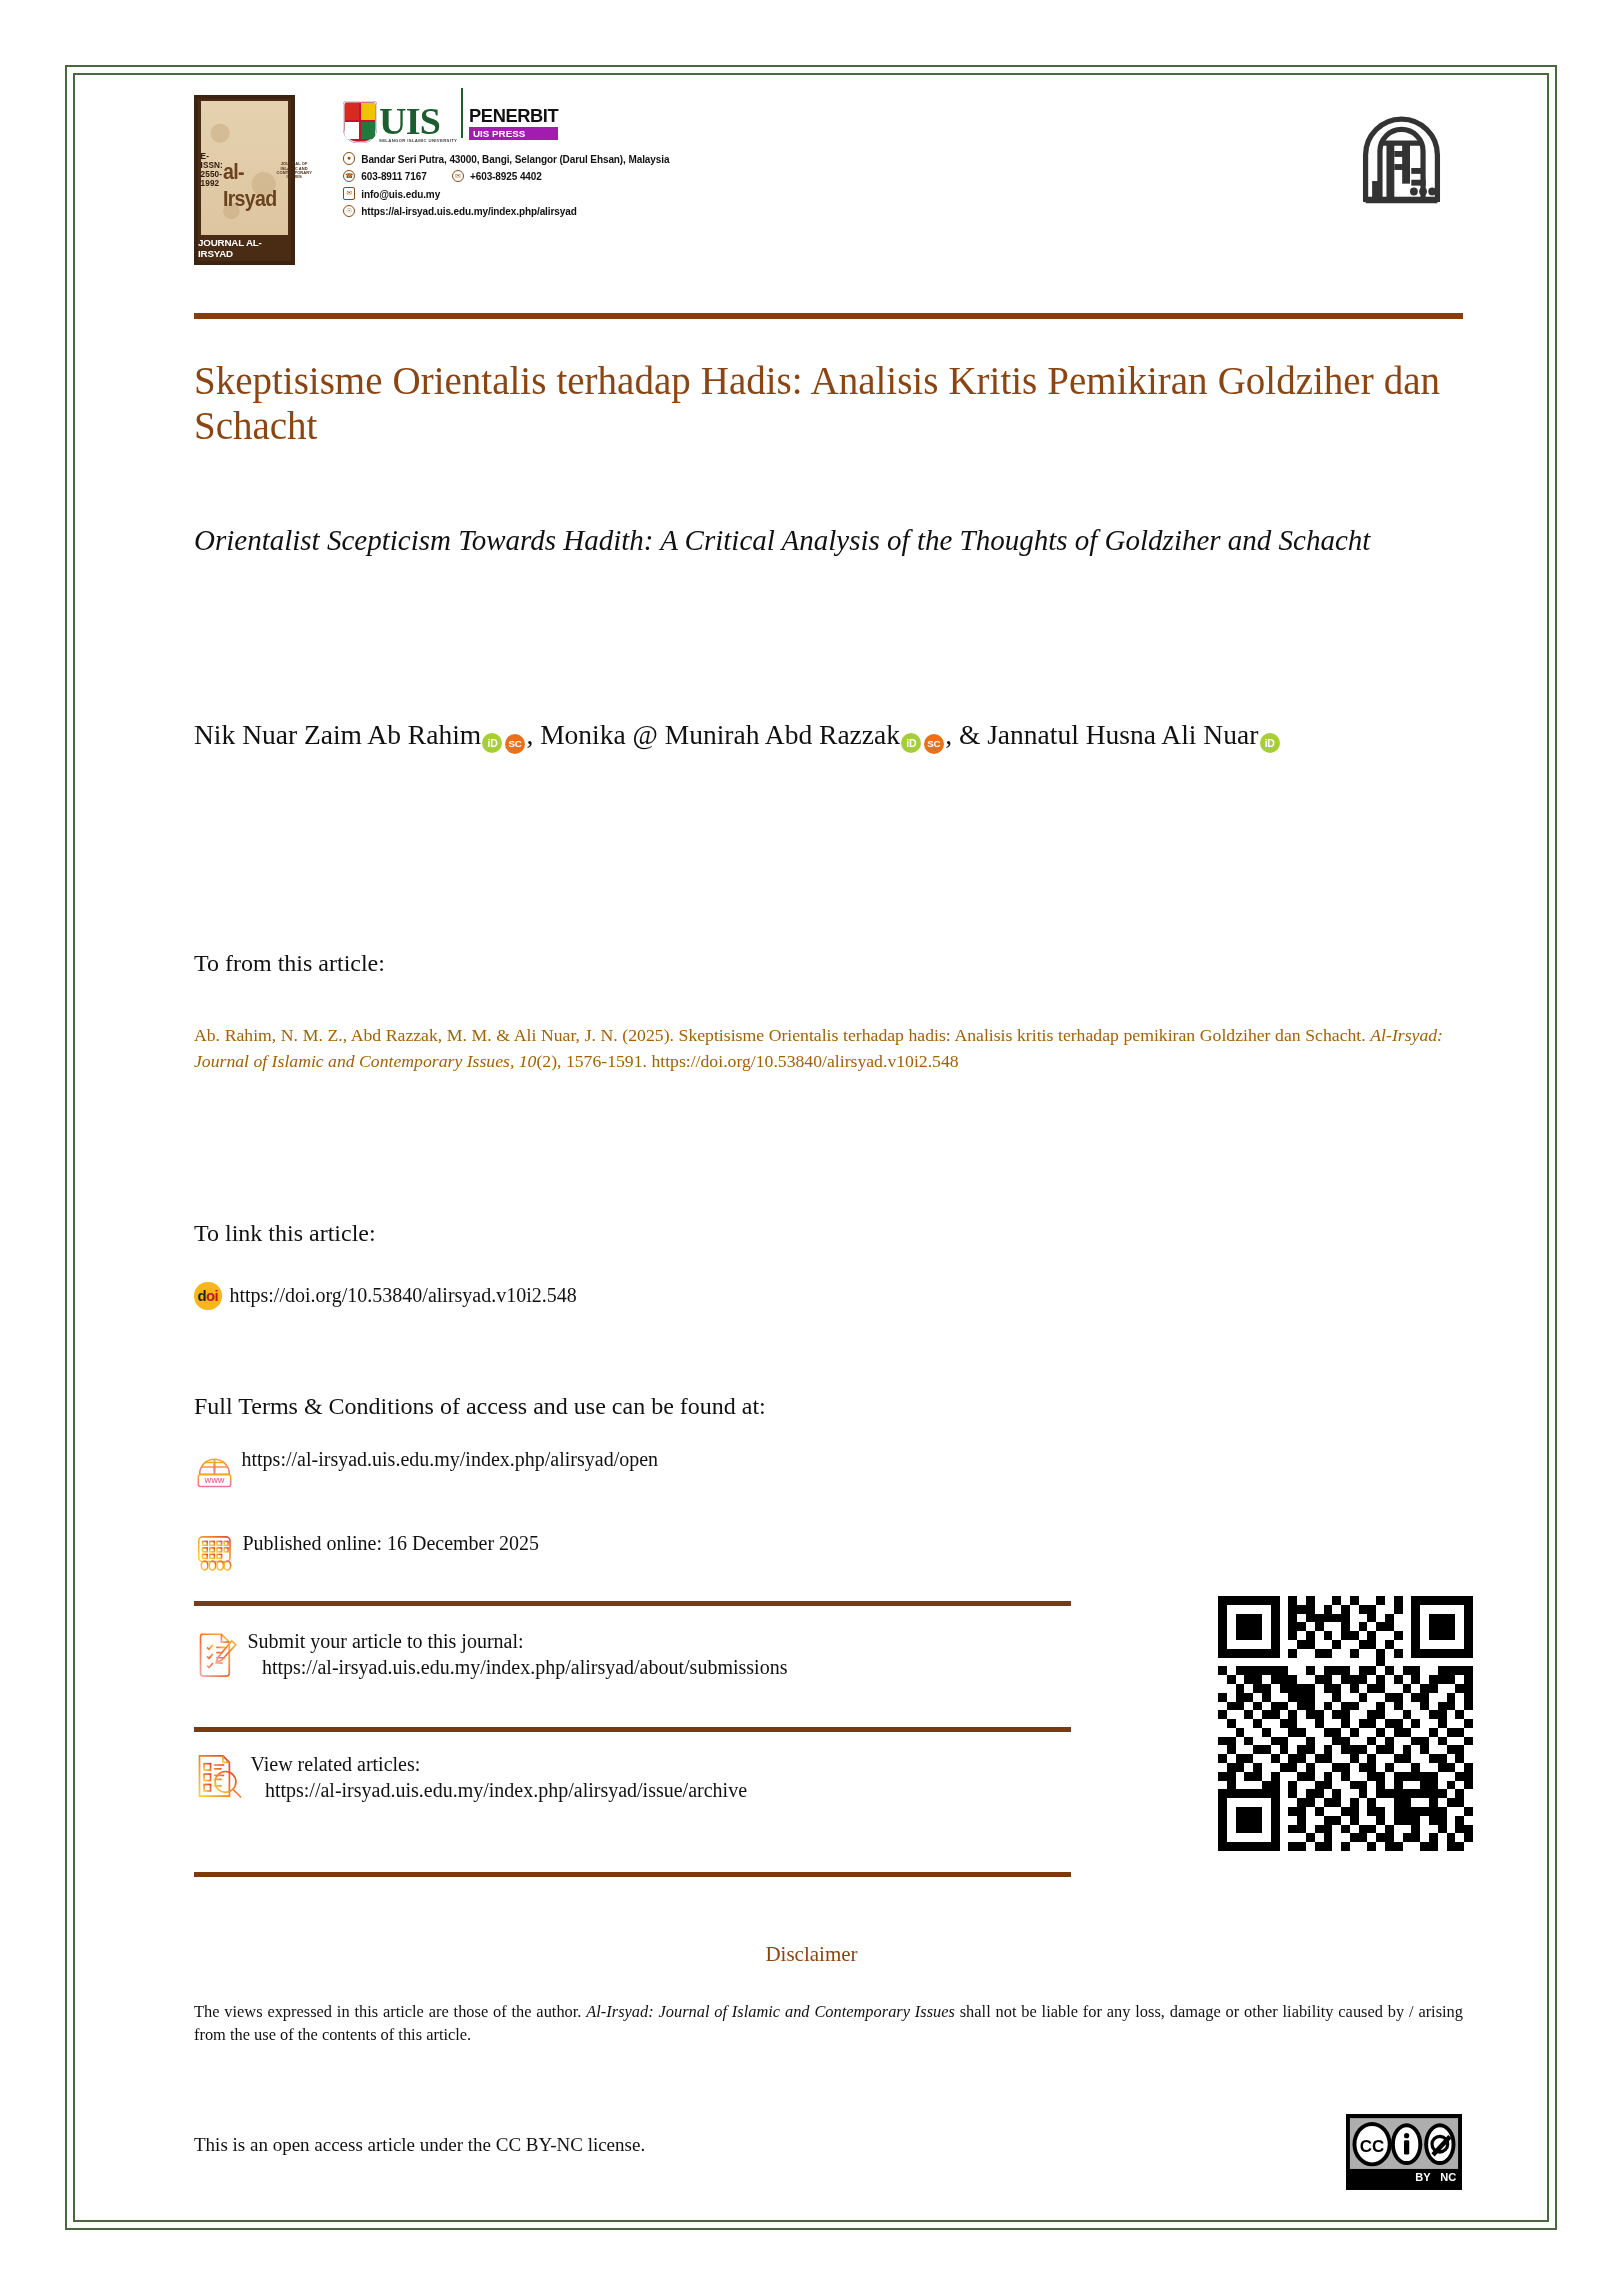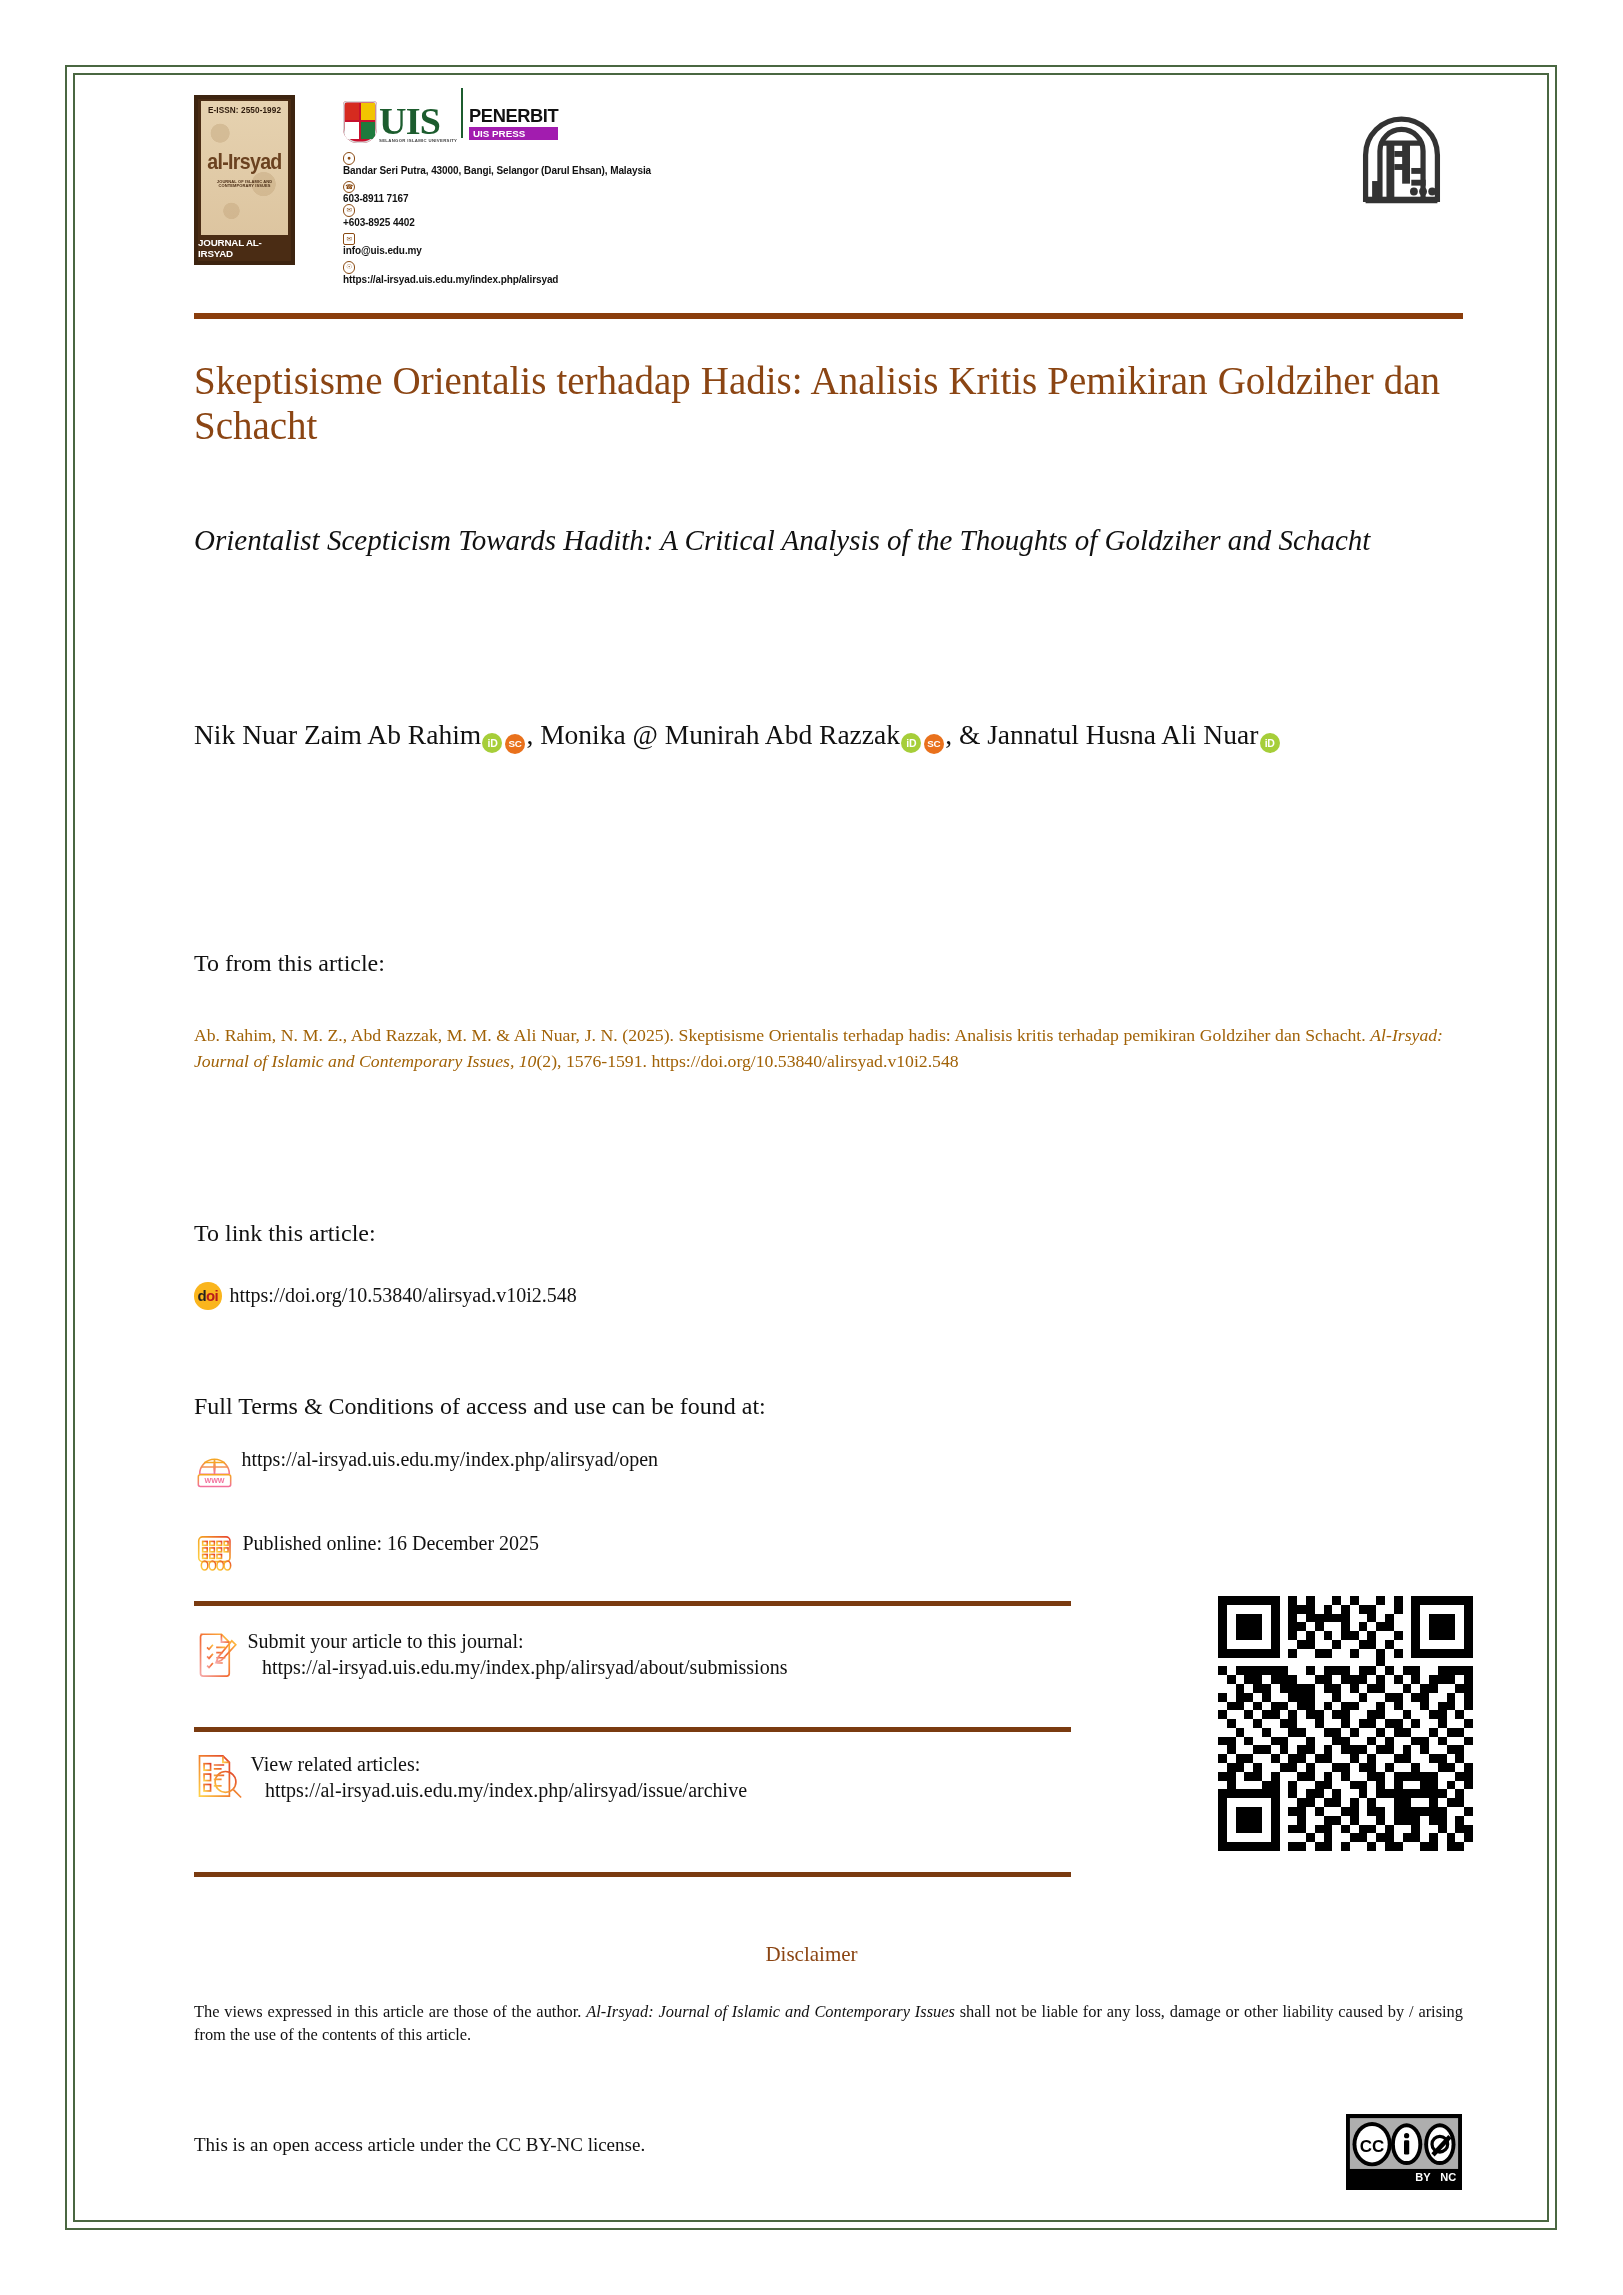--- a/index.html
+++ b/index.html
@@ -35,21 +35,21 @@
     display:flex; flex-direction:column;
   }
   .jc-body{
     flex:1; margin:2.6px 2.6px 0 2.6px;
     background:
       radial-gradient(circle at 22% 24%, rgba(150,110,60,.20) 0 9.2px, transparent 9.8px),
       radial-gradient(circle at 72% 62%, rgba(150,110,60,.18) 0 11.8px, transparent 12.4px),
       radial-gradient(circle at 35% 82%, rgba(150,110,60,.18) 0 7.9px, transparent 8.5px),
       linear-gradient(#e6d2b0,#ddc5a0);
     position:relative;
-    display:flex; flex-direction:column; align-items:center;
+    display:flex; flex-direction:row; align-items:center;
   }
   .jc-issn{
     margin-top:5.2px; font-family:"Liberation Sans",sans-serif;
     font-size:8.2px; font-weight:bold; color:#2d1a0c; letter-spacing:0.1px;
   }
   .jc-logo{
     margin-top:35px; font-family:"Liberation Sans",sans-serif;
     font-size:19.6px; font-weight:bold; color:#6b4220; letter-spacing:-0.7px;
     transform:scaleY(1.15);
   }
@@ -92,21 +92,21 @@
     font-family:"Liberation Sans",sans-serif; font-size:18.3px; font-weight:bold;
     color:#111; letter-spacing:-0.4px; line-height:1;
   }
   .penerbit span{
     margin-top:2px; background:#a21caf; color:#fff;
     font-family:"Liberation Sans",sans-serif; font-size:9.8px; font-weight:bold;
     padding:0.7px 3.9px 1.3px 3.9px; letter-spacing:0;
   }
 
   .contact{ margin-top:9.2px; }
-  .c-line{ display:flex; align-items:flex-start; margin-bottom:5.2px;flex-direction:column; }
+  .c-line{ display:flex; align-items:flex-end; margin-bottom:5.2px; }
   .c-ico{
     width:12.4px; height:12.4px; margin-right:5.9px; flex:0 0 12.4px;
     border:1.3px solid #8a4a12; border-radius:50%;
     display:flex; align-items:center; justify-content:center;
     font-size:6.5px; color:#8a4a12; box-sizing:border-box; line-height:1;
   }
   .c-ico.sq{ border-radius:2px; }
   .c-txt{
     font-family:"Liberation Sans",sans-serif; font-size:10px; font-weight:bold;
     color:#111; letter-spacing:-0.1px;

